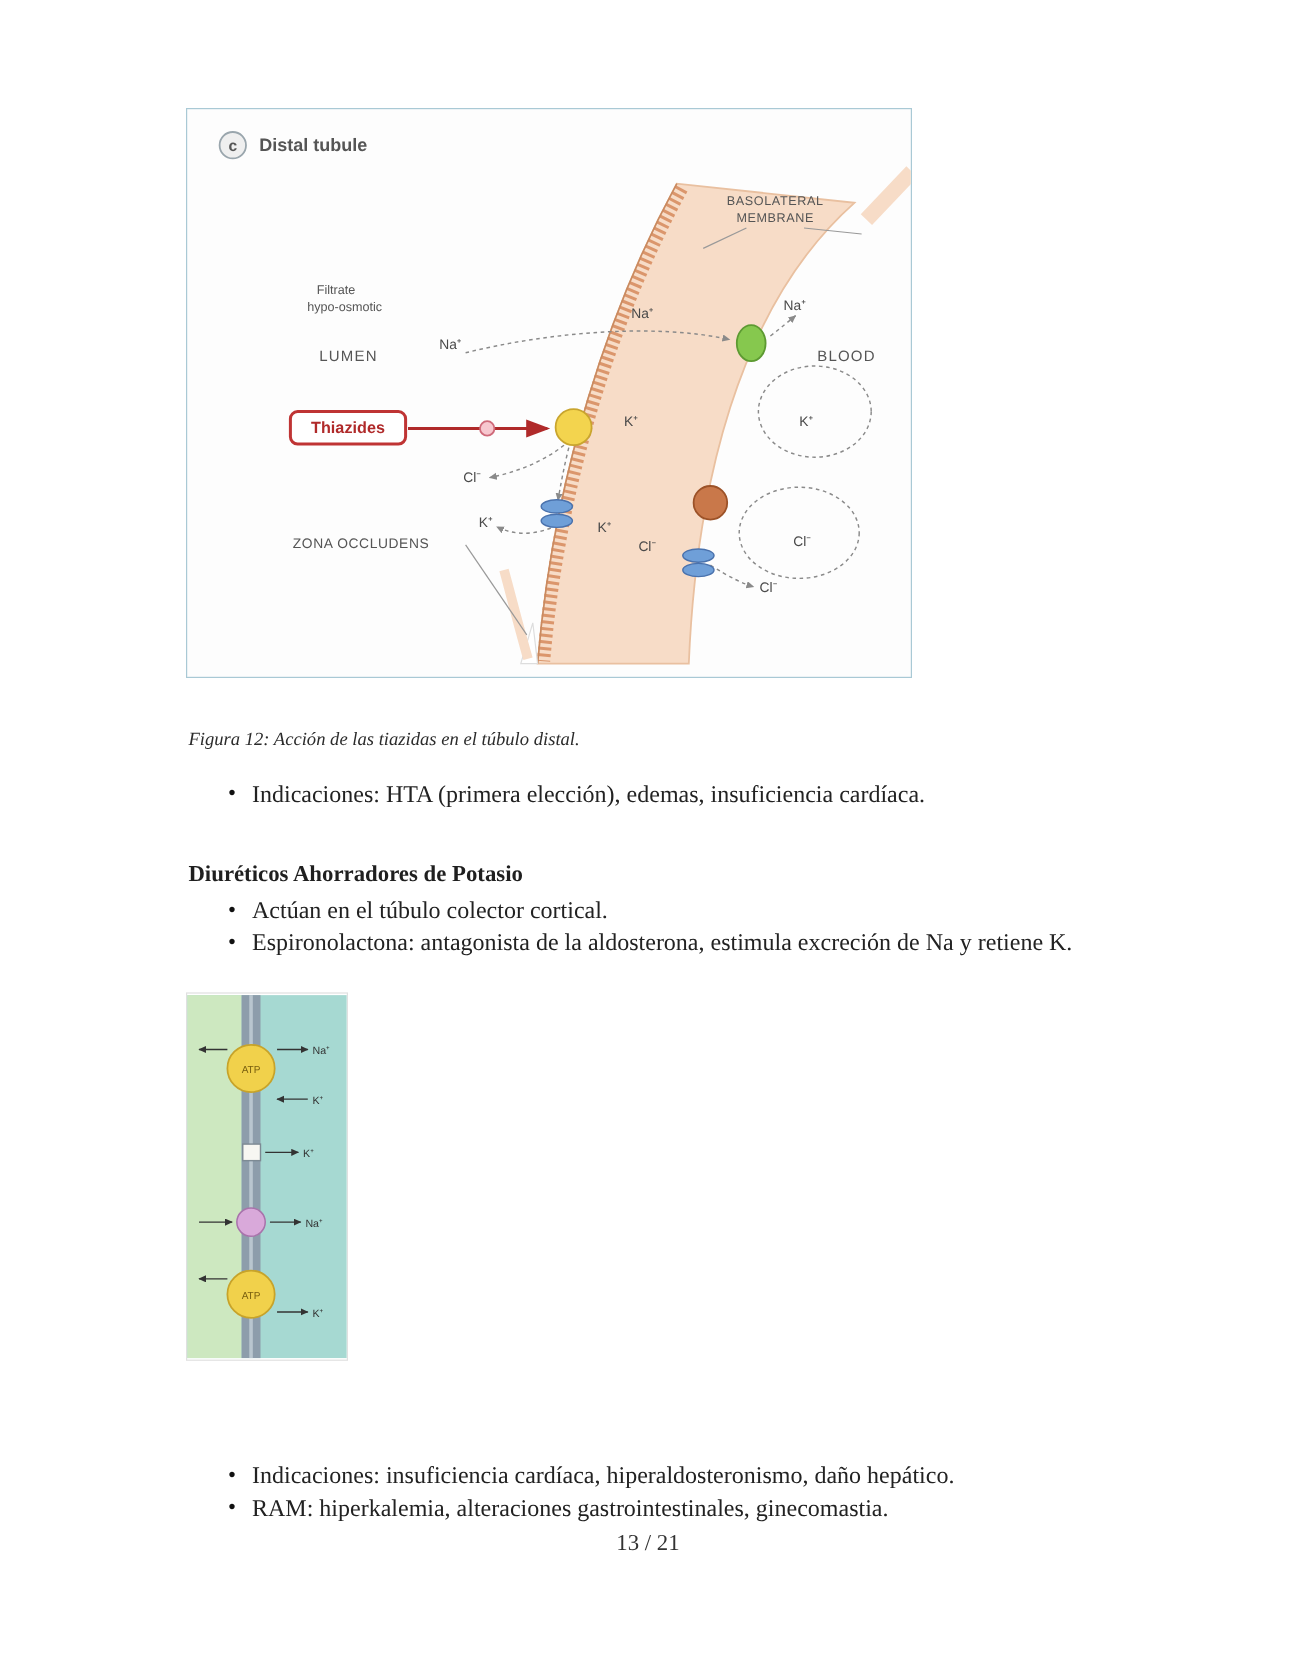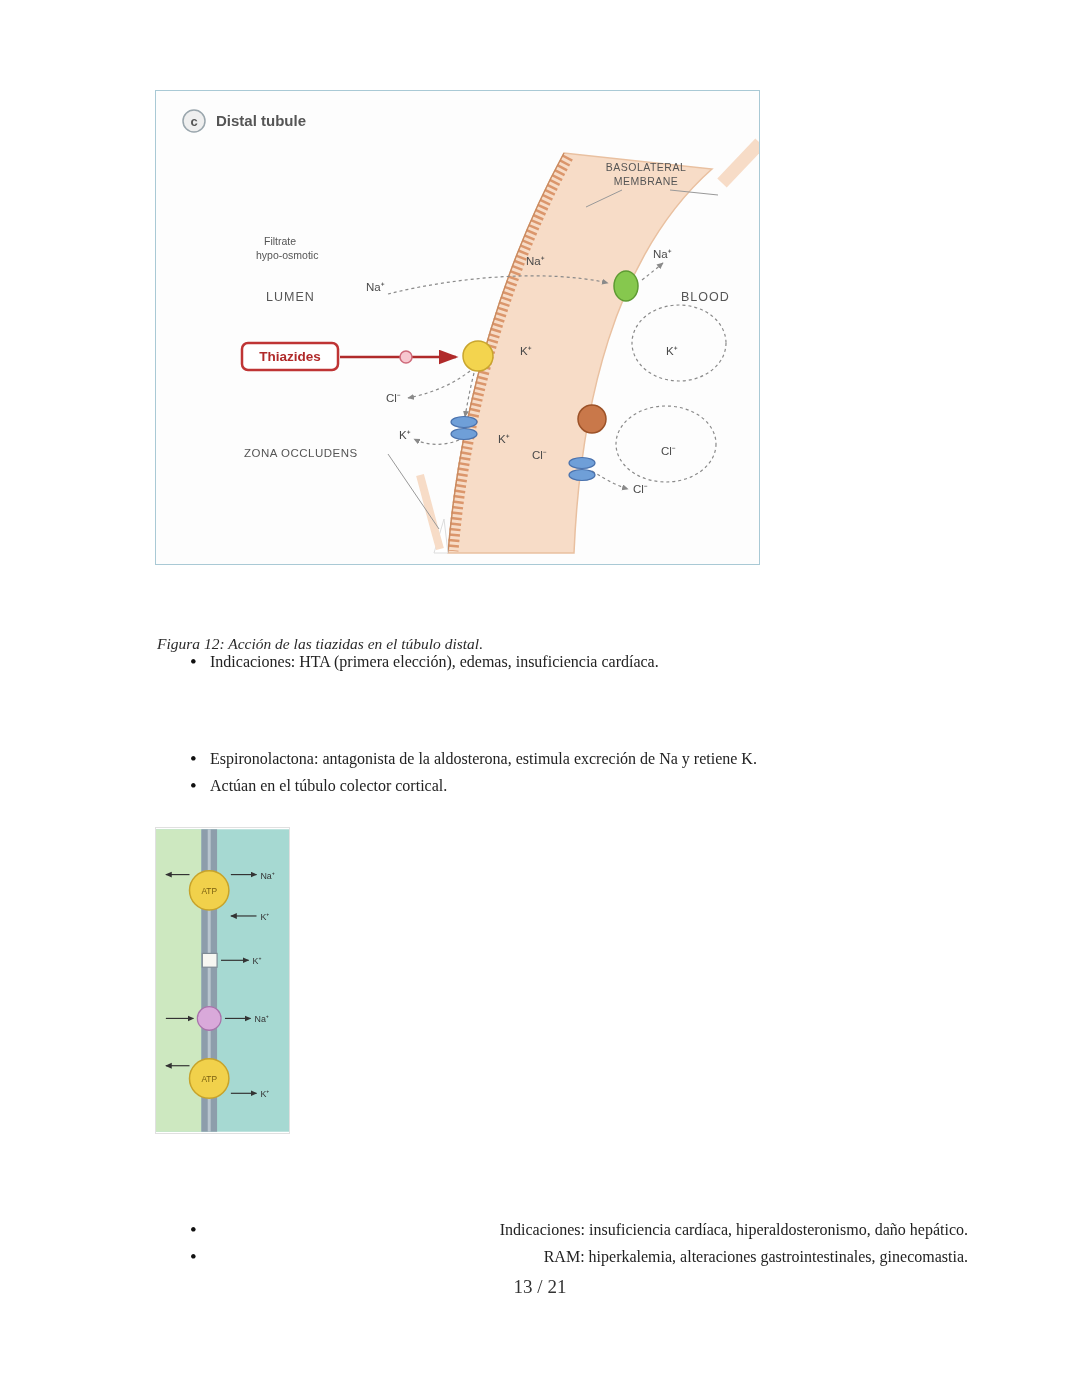--- a/index.html
+++ b/index.html
@@ -20,35 +20,35 @@
   }
   .fig13 {
     position:absolute; left:155px; top:827px;
     width:135px; height:307px;
     border:1px solid #e0e0e0;
   }
   .caption {
     position:absolute; left:157px;
     font-style:italic; font-size:15.5px; color:#2b2b2b;
   }
-  .cap12 { top:635px; }
+  .cap12 { top:608px; }
   .cap13 { top:1183px; }
   ul.bullets {
     position:absolute; left:188px;
-    list-style:none; font-size:16px; line-height:26.5px; color:#222;
+    list-style:none; font-size:20px; line-height:26.5px; color:#222;
   }
   ul.bullets li { position:relative; padding-left:22px; }
   ul.bullets li::before {
     content:"\2022";
     position:absolute; left:2px; top:0;
     font-size:19px; color:#111;
   }
   .list1 { top:649px; width:740px; }
   .list2 { top:746px; width:732px; }
-  .list3 { top:1217px; width:780px;text-align:right; }
+  .list3 { top:1217px; width:780px; }
   .section-heading {
     position:absolute; left:157px; top:718px;
     font-size:19px; font-weight:bold; color:#1f1f1f;
   }
   .page-number {
     position:absolute; left:0; top:1276px; width:100%;
     text-align:center; font-size:19px; color:#333;
   }
   svg { display:block; }
   .diag-label { font-family:"Liberation Sans", sans-serif; fill:#555; }
@@ -142,24 +142,25 @@
       <line x1="232" y1="363" x2="283" y2="438" stroke="#999" stroke-width="1"></line>
     </svg>
   </figure>
 
   <p class="caption cap12">Figura 12: Acción de las tiazidas en el túbulo distal.</p>
 
   <ul class="bullets list1">
     <li>Indicaciones: HTA (primera elección), edemas, insuficiencia cardíaca.</li>
   </ul>
 
+  <h3 class="section-heading">Diuréticos Ahorradores de Potasio</h3>
 
   <ul class="bullets list2">
+    <li>Actúan en el túbulo colector cortical.</li>
     <li>Espironolactona: antagonista de la aldosterona, estimula excreción de Na y retiene K.</li>
-    <li>Actúan en el túbulo colector cortical.</li>
   </ul>
 
   <figure class="fig13">
     <svg viewBox="0 0 135 307" width="133" height="305">
       <defs>
         <marker id="arrDark" markerWidth="7" markerHeight="7" refX="5" refY="2.5" orient="auto">
           <path d="M0,0 L5.5,2.5 L0,5 Z" fill="#333"></path>
         </marker>
       </defs>
 

